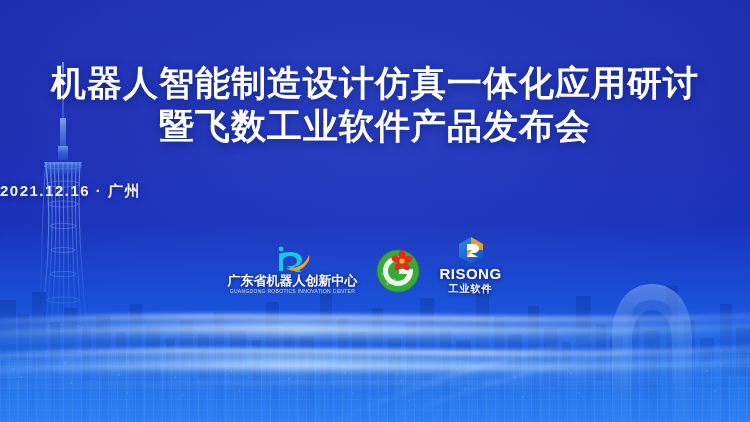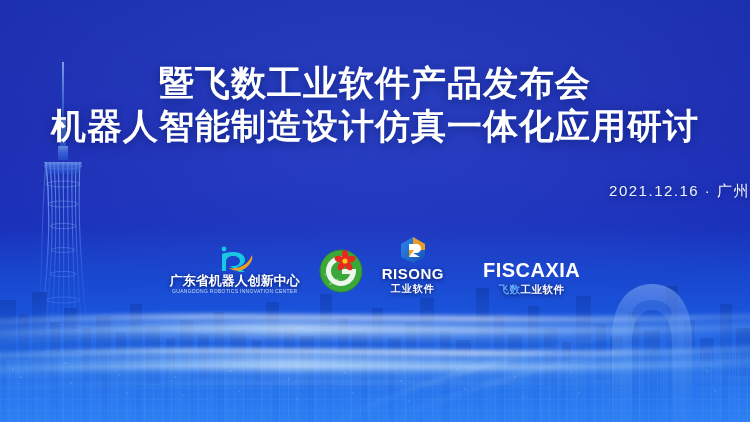--- a/index.html
+++ b/index.html
@@ -34,23 +34,24 @@
   
   .title-wrap{position:absolute;left:0;top:62px;width:100%;text-align:center;z-index:6;}
   .t-line{
     color:#ffffff;font-weight:bold;letter-spacing:1px;line-height:1.22;
     text-shadow:0 2px 10px rgba(0,20,90,.55);
     font-family:"Liberation Sans","DejaVu Sans",sans-serif;
   }
   .t1{font-size:35px;}
   .t2{font-size:35px;}
   .date{
-    position:absolute;left:0;top:182px;width:100%;text-align:right;z-index:6;
+    position:absolute;left:0;top:182px;width:100%;text-align:left;z-index:6;
     color:#eef3ff;font-size:15px;letter-spacing:1.5px;
     text-shadow:0 1px 6px rgba(0,15,80,.6);
+    font-weight:bold;
   }
   
   .logos{
     position:absolute;left:0;top:236px;width:100%;z-index:7;
     display:flex;align-items:flex-end;justify-content:center;gap:18px;
   }
   .logo{display:flex;flex-direction:column;align-items:center;justify-content:flex-end;}
   .logo .mark{display:block;}
   .logo .cn{
     color:#ffffff;font-weight:bold;white-space:nowrap;line-height:1;
@@ -284,22 +285,22 @@
       <path d="M0 156 C 320 142, 620 160, 840 142" stroke="url(#st2)" stroke-width="1.6" fill="none" opacity=".6"></path>
     </g>
 
     <g filter="url(#blr)" opacity=".55">
       <path d="M380 190 C 460 150, 560 120, 700 96" stroke="url(#st2)" stroke-width="1.6" fill="none"></path>
       <path d="M430 190 C 520 152, 620 124, 760 102" stroke="url(#st2)" stroke-width="1.2" fill="none"></path>
     </g>
   </svg>
 
   <div class="title-wrap">
+    <div class="t-line t1">机器人智能制造设计仿真一体化应用研讨</div>
     <div class="t-line t2">暨飞数工业软件产品发布会</div>
-    <div class="t-line t1">机器人智能制造设计仿真一体化应用研讨</div>
   </div>
 
   <div class="date">2021.12.16 · 广州</div>
 
   <div class="logos">
 
     <div class="logo l1">
       <svg class="mark" width="46" height="30" viewBox="0 0 46 30">
         <circle cx="12" cy="5" r="2.4" fill="#19c8e0"></circle>
         <path d="M10 10 L10 27 L14 27 L14 18 C14 14 17 12 21 12 C25 12 28 14 28 17 C28 20 25 22 21 22 L18 22 L27 28 L33 28 L25 23 C30 22 33 19 33 16 C33 11 28 8 21 8 C16 8 12 9 10 10 Z" fill="#19c8e0"></path>
@@ -344,19 +345,15 @@
         <path d="M15 1 L27 8 L27 14 L15 14 Z" fill="#f2a01c" opacity=".95"></path>
         <path d="M11 21 L11 8 L18 8 C21 8 23 10 23 12.5 C23 15 21 17 18 17 L15 17 L22 21 Z" fill="#ffffff"></path>
         <path d="M11 21 L11 14 L16 14 L11 21 Z" fill="#f2a01c"></path>
       </svg>
       <div class="brand">RISONG</div>
       <div class="cn">工业软件</div>
     </div>
 
     <div class="sep"></div>
 
-    <div class="logo l5">
-      <div class="brand">FISCAXIA</div>
-      <div class="cn"><span class="accent">飞数</span><span>工业软件</span></div>
-    </div>
 
   </div>
 </div>
 
 </body></html>

